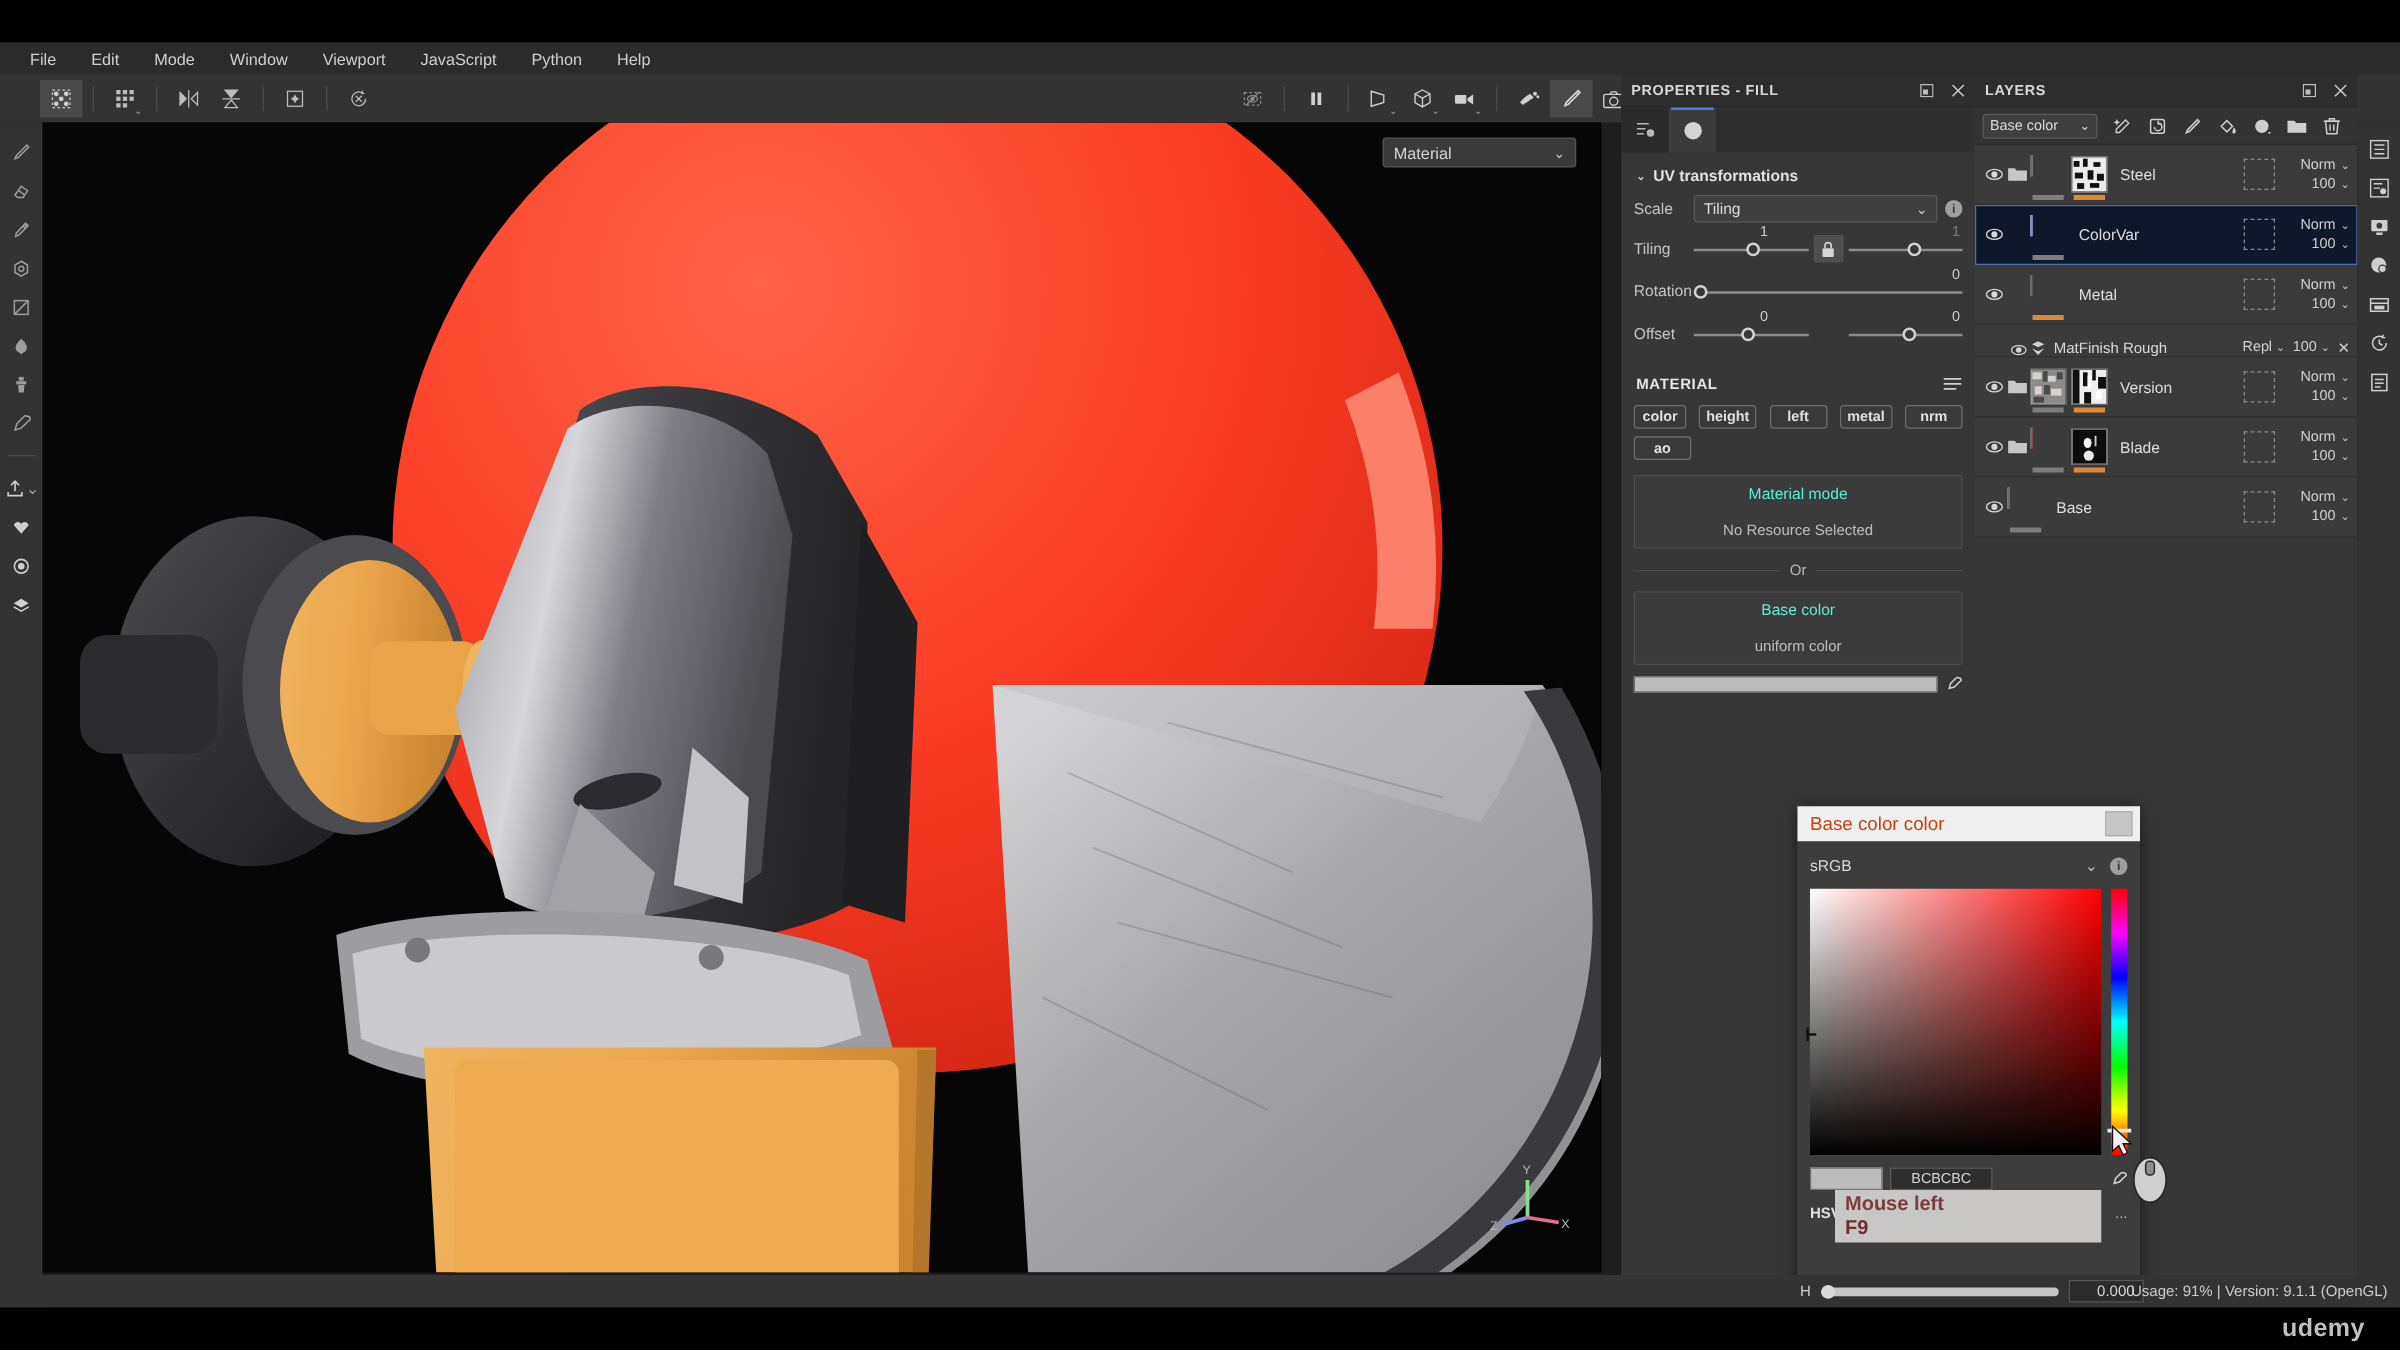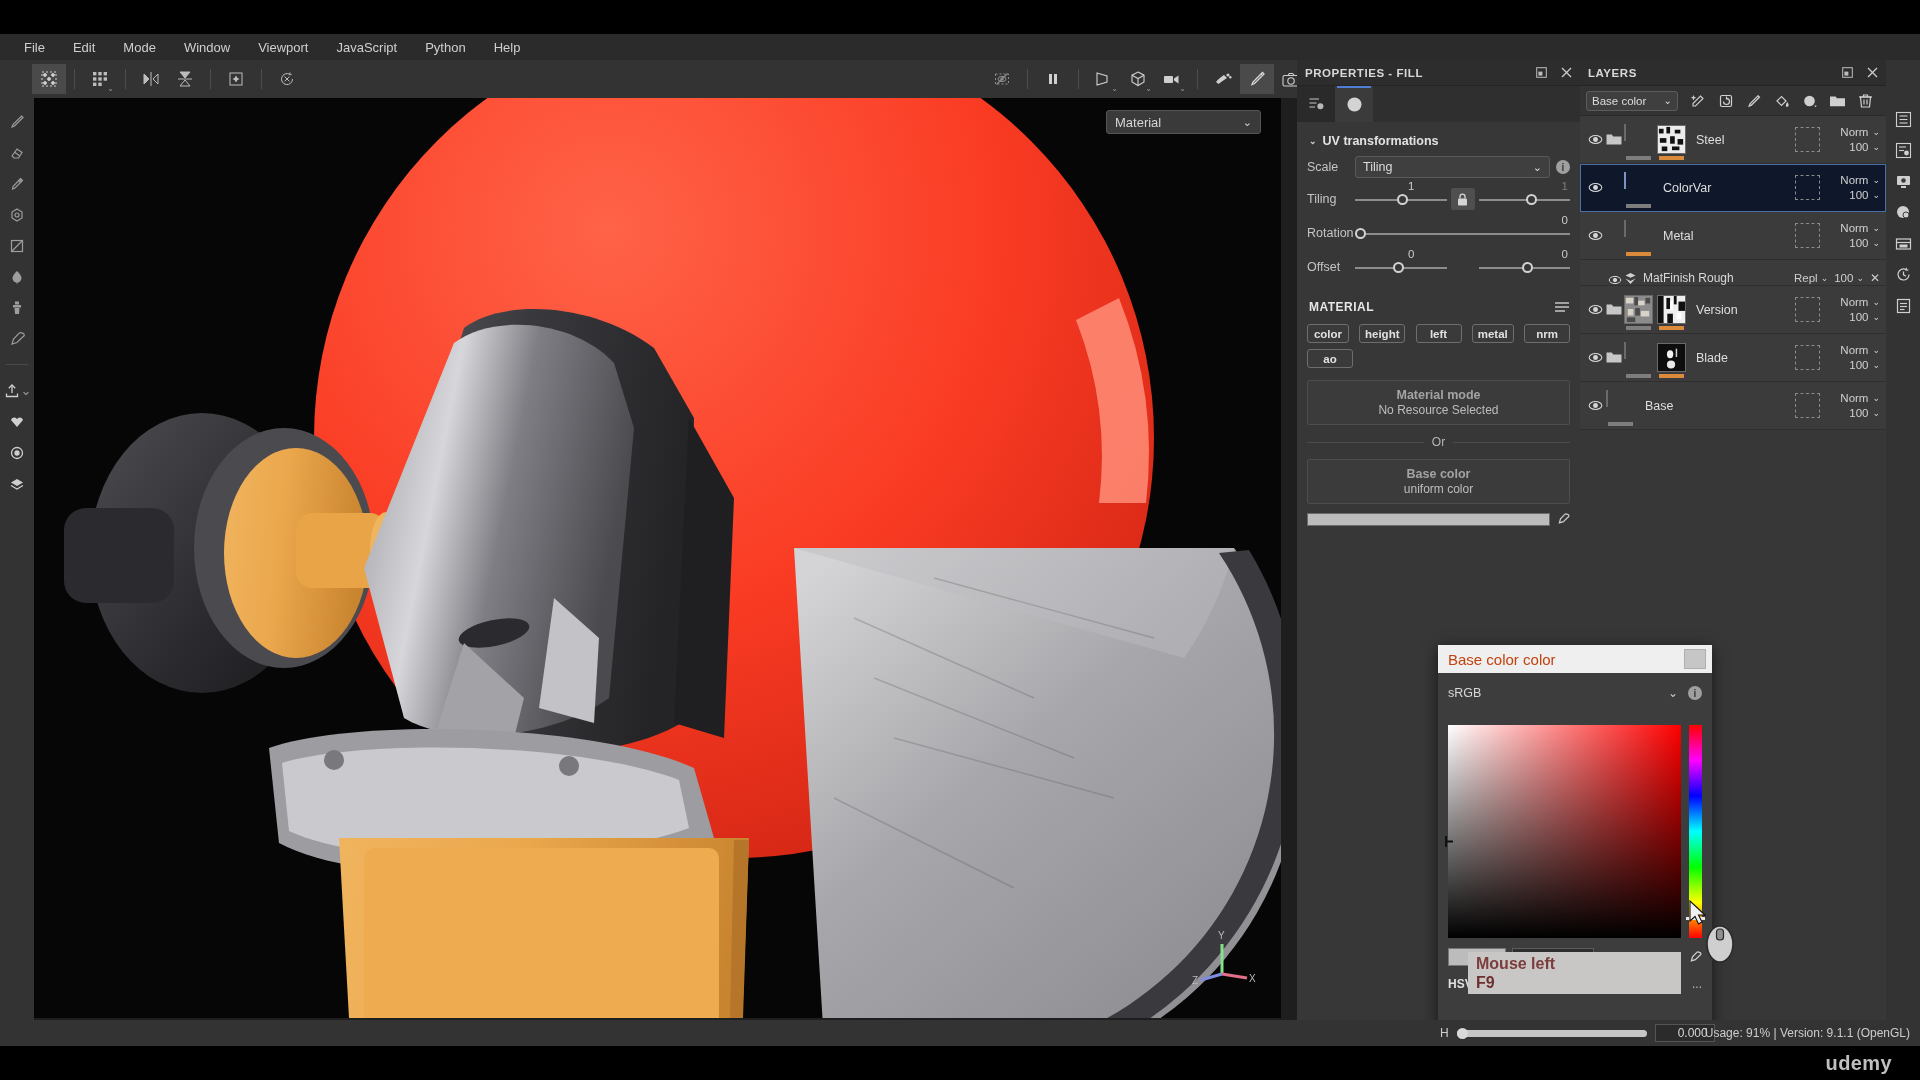--- a/index.html
+++ b/index.html
@@ -92,22 +92,22 @@
 
   .mat-head{ display:flex; align-items:center; justify-content:space-between; margin:20px 0 10px 2px; }
   .mat-title{ font-size:12px; font-weight:bold; letter-spacing:.5px; color:#e6e6e6; }
   .chan-grid{ display:flex; flex-wrap:wrap; gap:6px 0; justify-content:space-between; margin-bottom:12px; }
   .chip{ width:42px; height:19px; border:1px solid #6e6e6e; border-radius:3px; background:#3a3a3a;
          display:flex; align-items:center; justify-content:center;
          font-size:11.5px; font-weight:bold; color:#e0e0e0; cursor:pointer; }
   .chip.wide{ width:46px; }
   .bigbox{ border:1px solid #4e4e4e; background:#3b3b3b; border-radius:2px;
            padding:7px 6px; text-align:center; cursor:pointer; }
-  .bigbox .bb-t{ font-size:12.5px; font-weight:bold; color:#a3a3a3;text-align:center; }
-  .bigbox .bb-s{ font-size:12px; color:#bdbdbd; margin-top:1px; }
+  .bigbox .bb-t{ font-size:12.5px; font-weight:normal; color:#5eead4;text-align:center; }
+  .bigbox .bb-s{ font-size:12px; color:#bdbdbd; margin-top:15px; }
   .or-row{ display:flex; align-items:center; gap:8px; margin:10px 0; color:#b5b5b5; font-size:12px; }
   .or-line{ flex:1; height:1px; background:#4b4b4b; }
   .colorbar-row{ display:flex; align-items:center; gap:6px; margin-top:8px; }
   .colorbar{ flex:1; height:13px; background:#bcbcbc; border:1px solid #6b6b6b; cursor:pointer; }
 
   
   .layers{ position:absolute; left:1580px; top:60px; width:306px; height:960px; background:#373737;
            display:flex; flex-direction:column; }
   .layers-toolbar{ height:30px; background:#333333; display:flex; align-items:center;
                    padding:0 6px; gap:3px; border-bottom:1px solid #2a2a2a; }
@@ -139,21 +139,21 @@
   .e-right{ display:flex; align-items:center; gap:6px; font-size:11.5px; color:#cfcfcf; }
 
   
   .picker{ position:absolute; left:1438px; top:645px; width:274px; height:391px;
            background:#3d3d3d; box-shadow:0 3px 14px rgba(0,0,0,.6); }
   .picker-head{ height:28px; background:#efefef; display:flex; align-items:center;
                 justify-content:space-between; padding:0 6px 0 10px; }
   .picker-title{ font-size:15px; color:#c2410c; }
   .picker-swatch{ width:22px; height:20px; background:#c6c6c6; border:1px solid #b0b0b0; }
   .picker-body{ padding:8px 10px 0 10px; }
-  .srgb-row{ display:flex; align-items:center; justify-content:space-between; height:24px; margin-bottom:20px;text-align:right; }
+  .srgb-row{ display:flex; align-items:center; justify-content:space-between; height:24px; margin-bottom:6px;text-align:right; }
   .srgb-lbl{ font-size:12.5px; color:#d8d8d8; }
   .srgb-right{ display:flex; align-items:center; gap:10px; }
   .sv-area{ position:relative; display:flex; gap:8px; height:213px; }
   .sv-box{ position:relative; flex:1; }
   .sv-grad{ position:absolute; inset:0;
             background:
               linear-gradient(to top, #000, rgba(0,0,0,0)),
               linear-gradient(to right, #fff, #ff0000); }
   .sv-cursor{ position:absolute; width:13px; height:13px; left:-3px; top:110px; }
   .hue-bar{ width:13px; height:100%;

